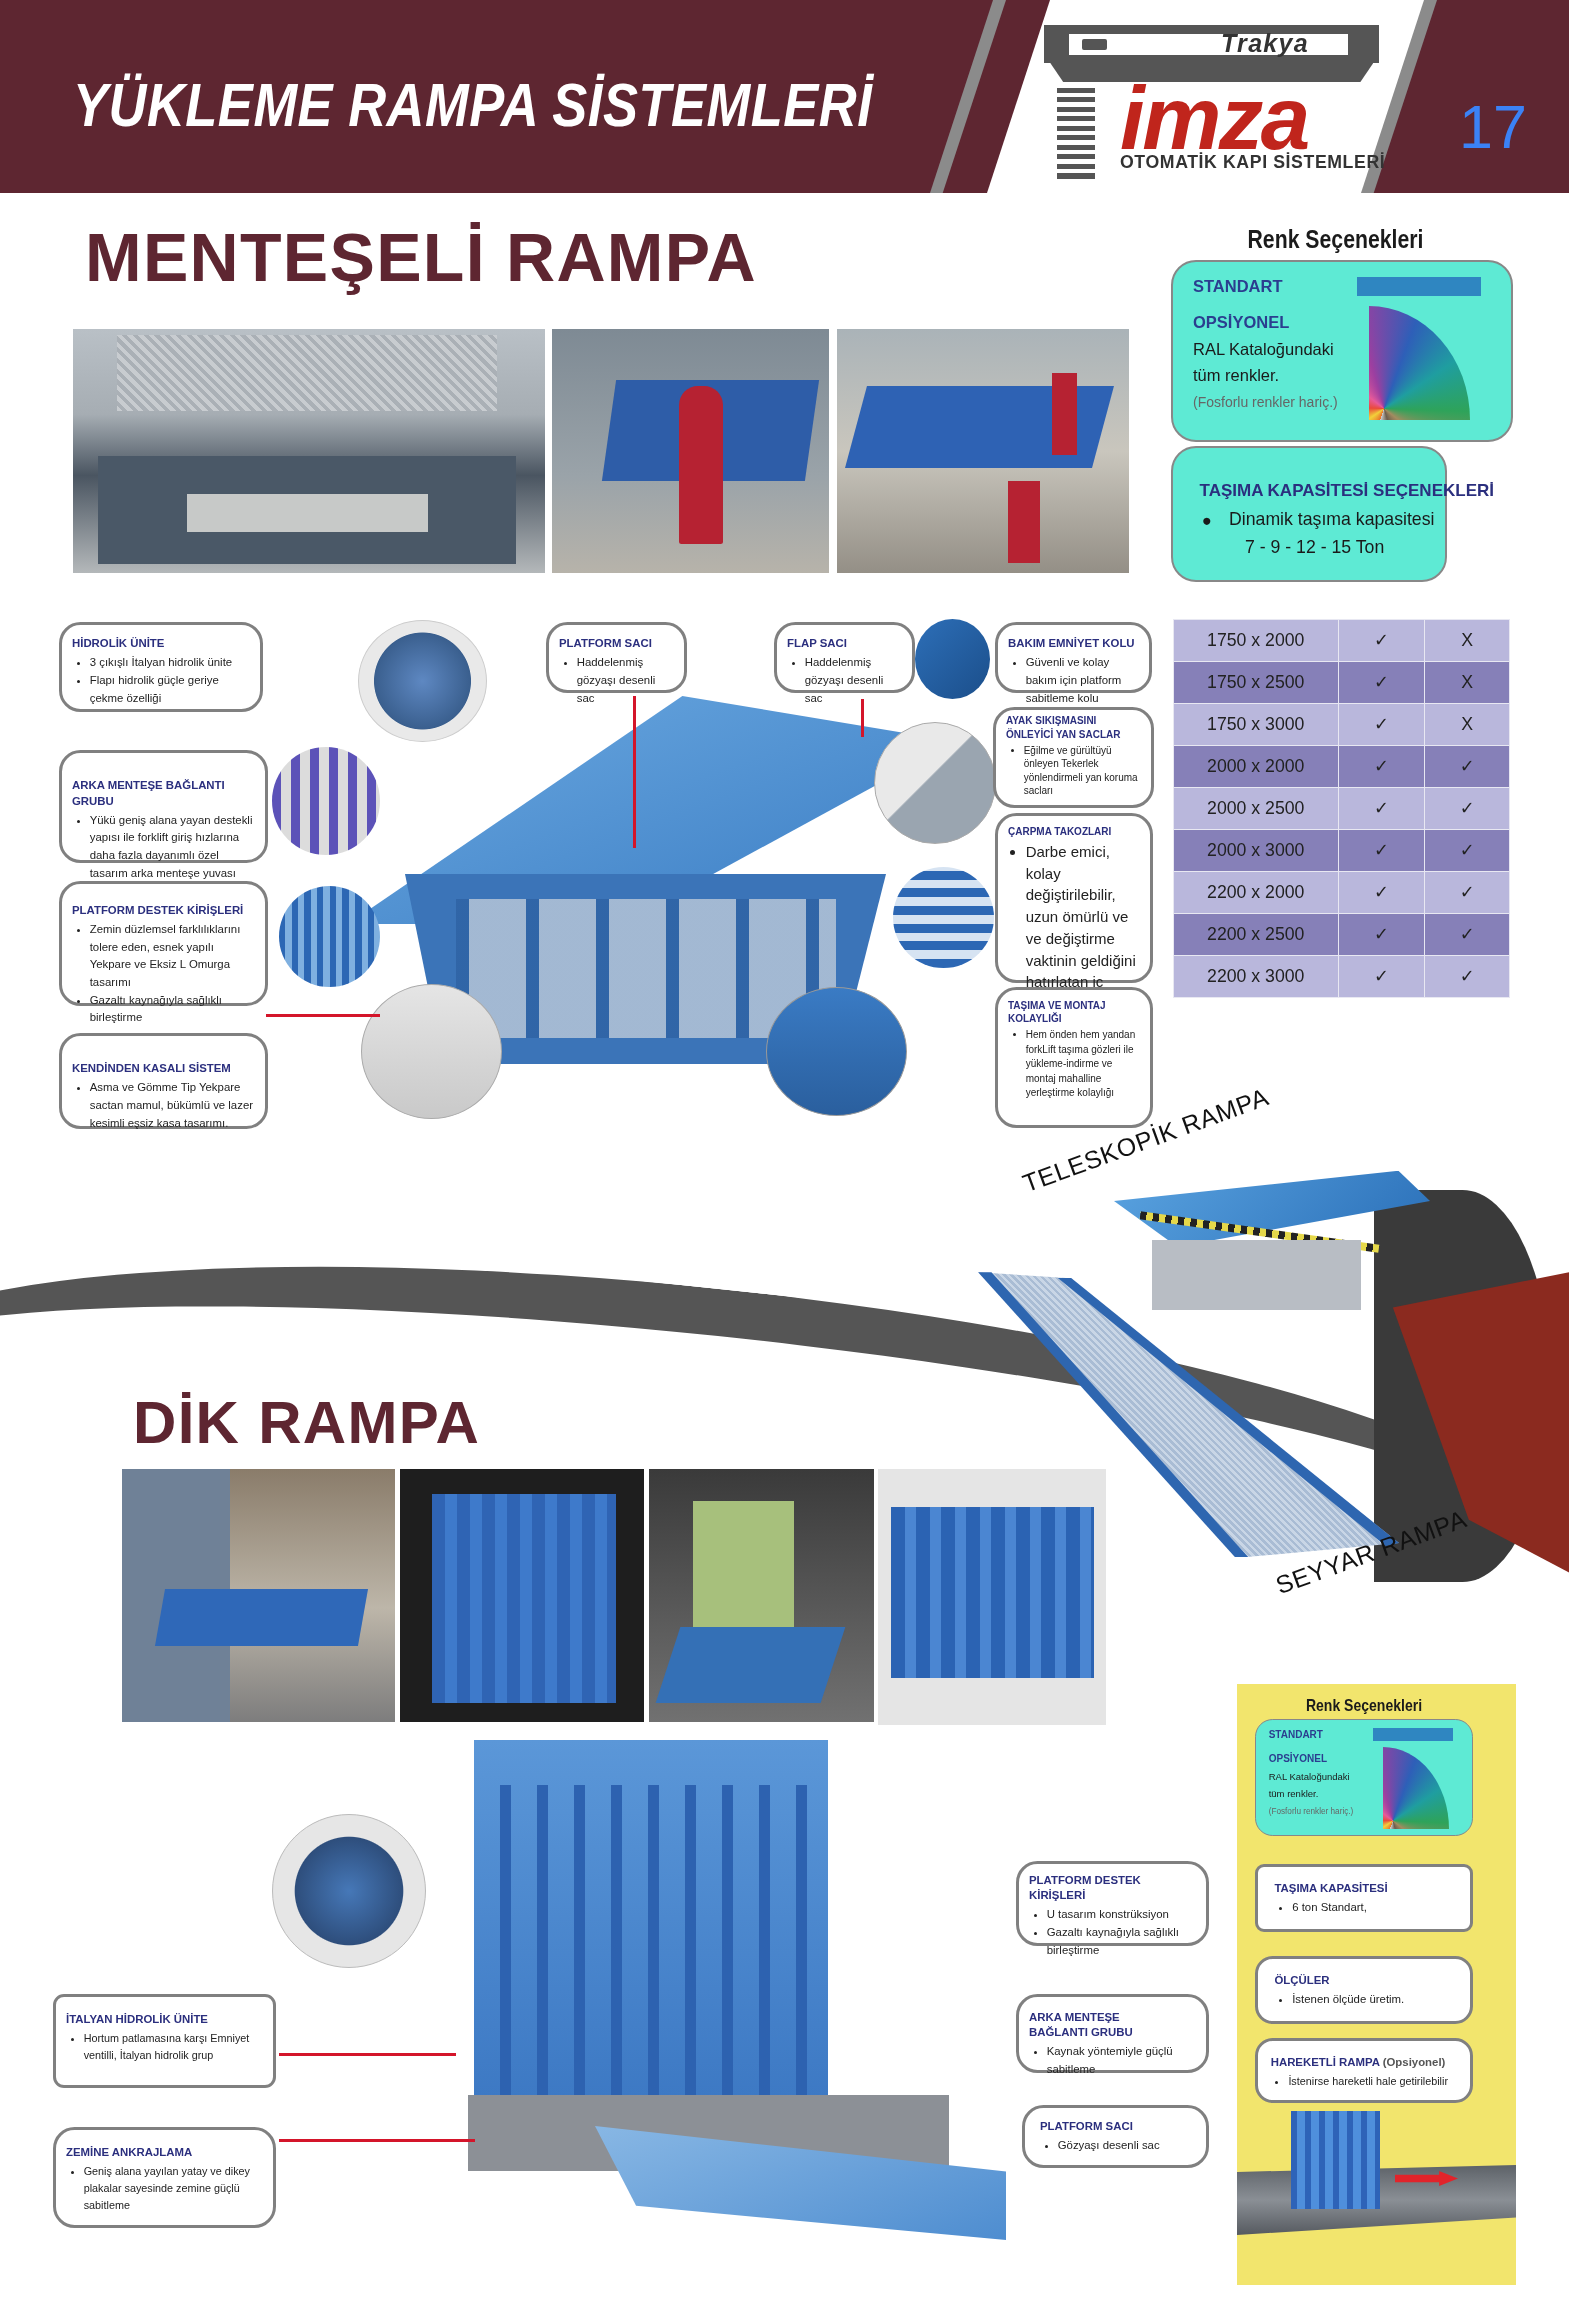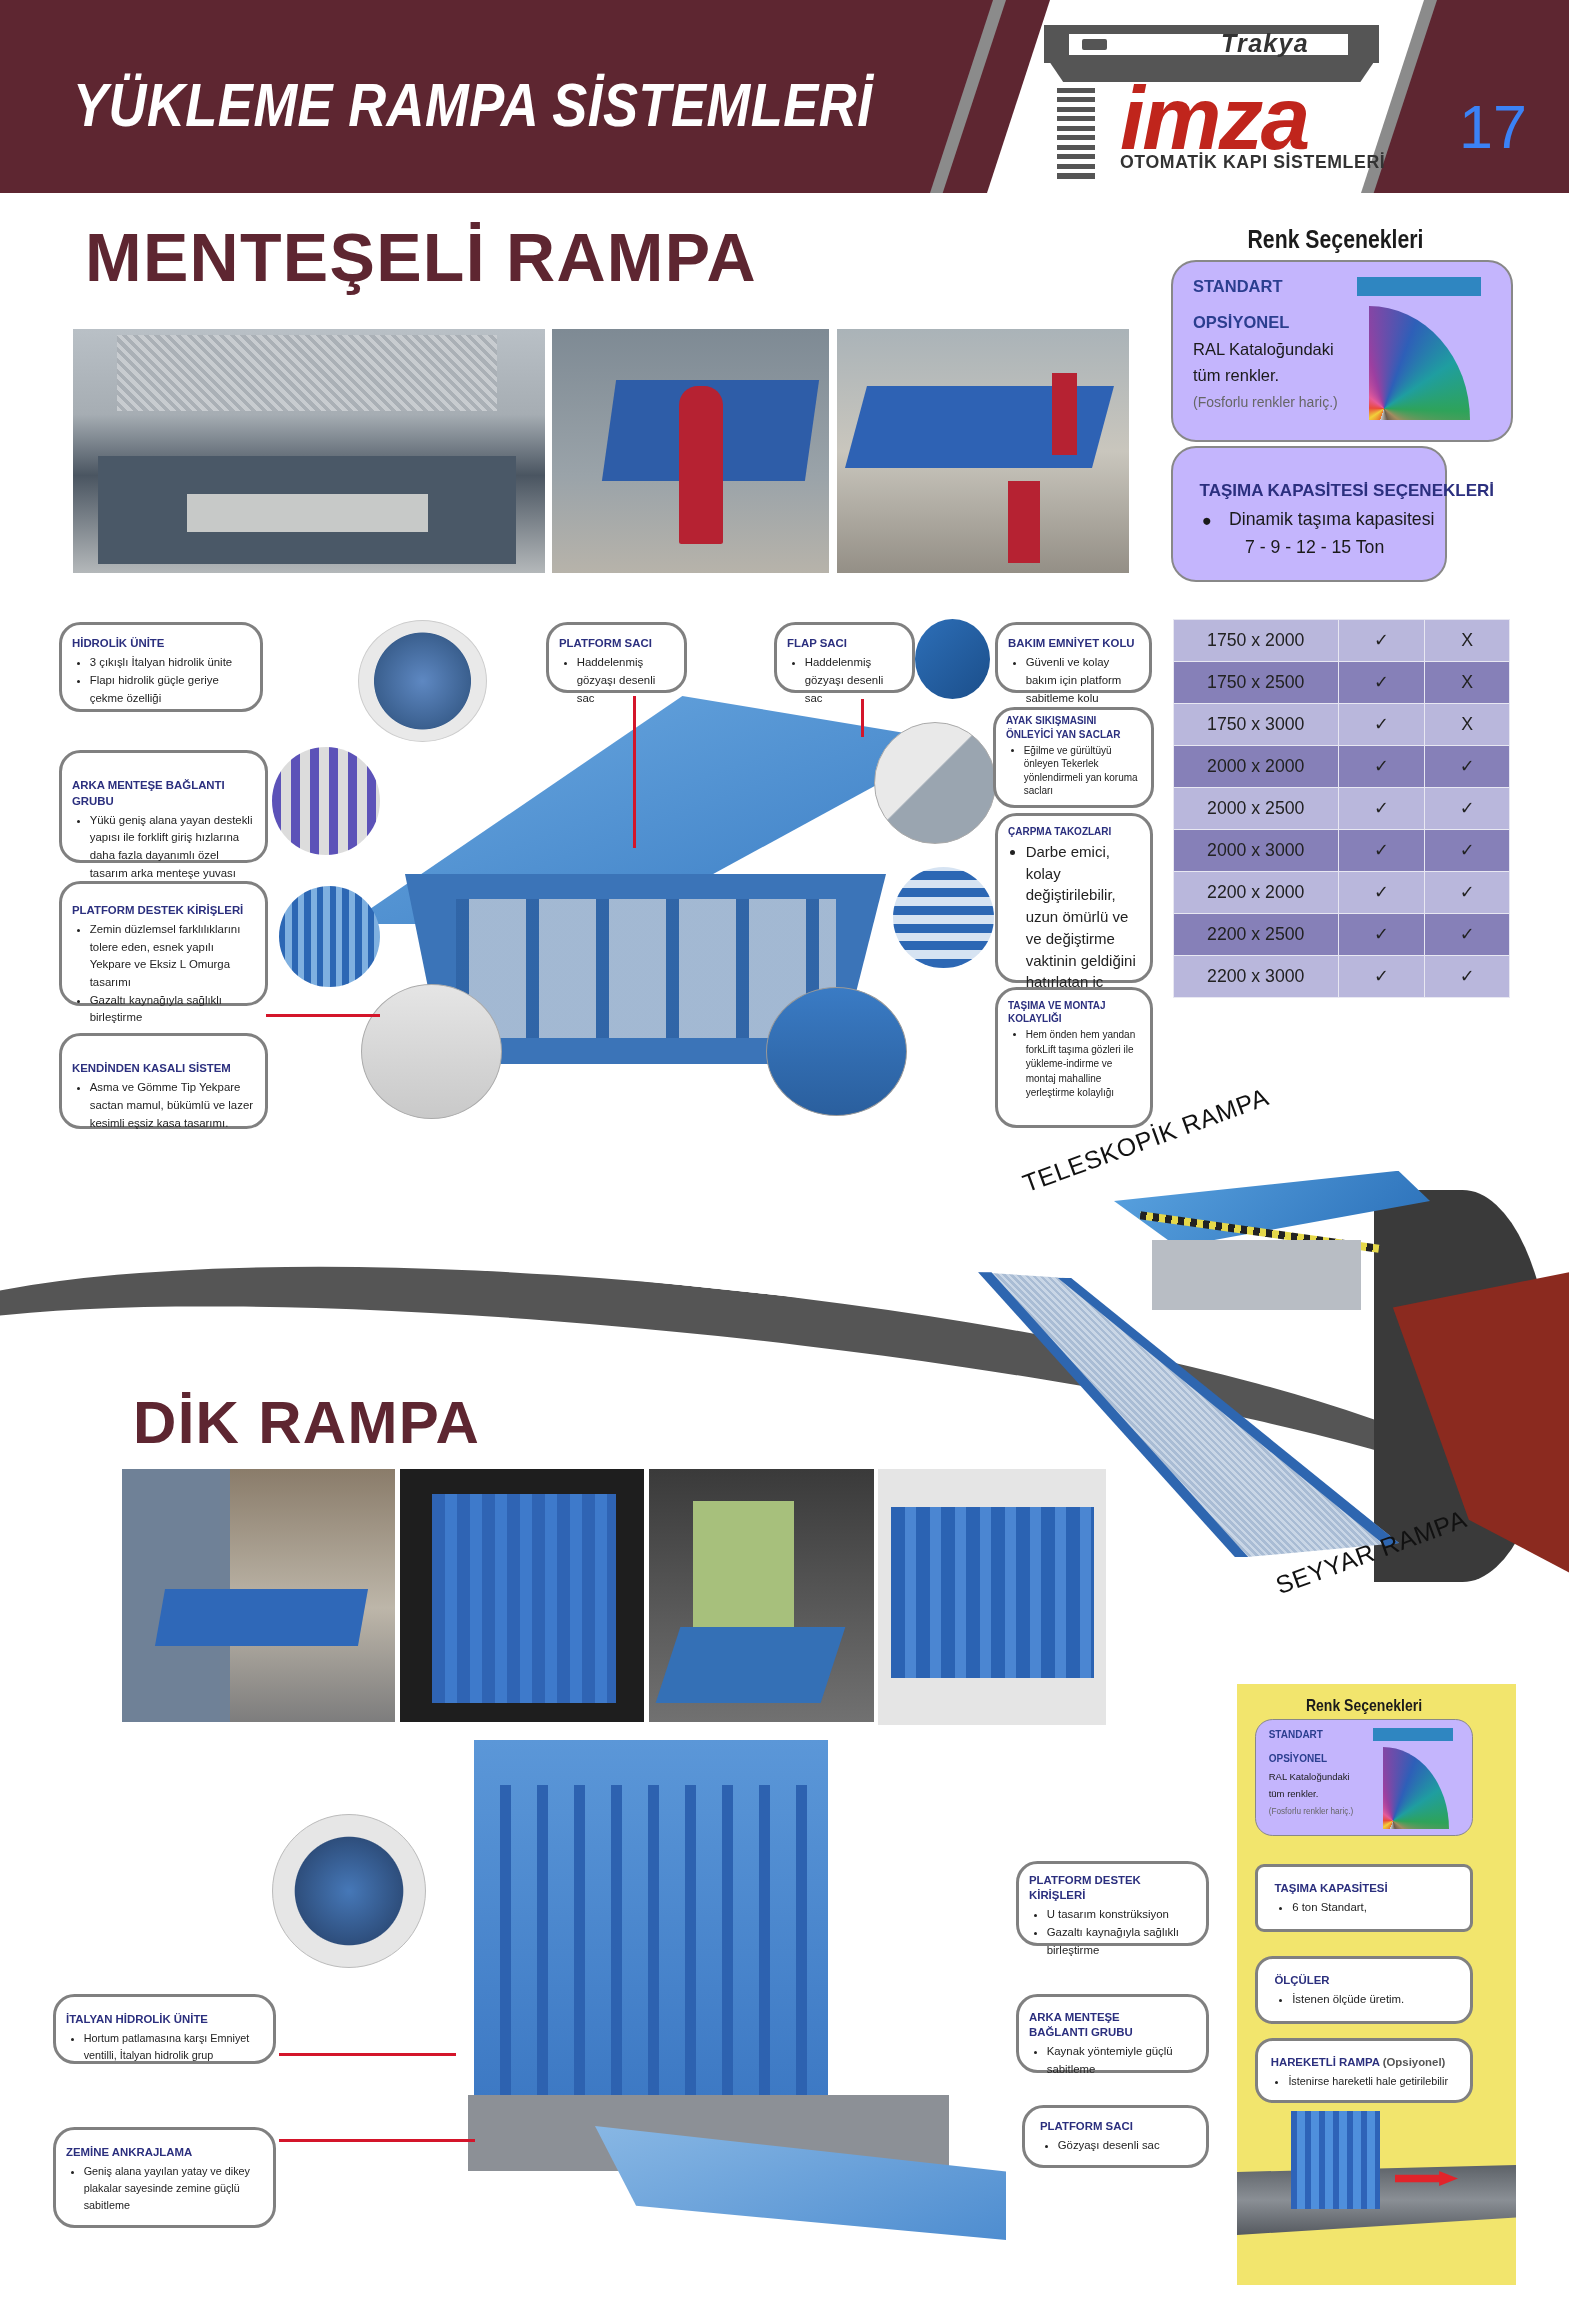--- a/index.html
+++ b/index.html
@@ -74,21 +74,21 @@
   .callout-title { color: #2b2f7e; font-weight: bold; font-size: 11.4px; line-height: 1.35; }
   .callout ul { margin: 2.5px 0 0 0; padding-left: 17.7px; }
   .callout li { font-size: 11.4px; line-height: 1.55; color: #222; }
 
   .callout-lg .callout-title { font-size: 17px; }
   .callout-lg li { font-size: 16px; }
 
   
   .renk-title { font-weight: bold; font-size: 25px; color: #1b1b1b; transform: scaleX(0.85); transform-origin: center; text-align: center; }
   .renk-box {
-    border: 2.5px solid #888; border-radius: 25px; background: #c4b5fd; box-sizing: border-box;
+    border: 2.5px solid #888; border-radius: 25px; background: #5eead4; box-sizing: border-box;
   }
   .renk-label { color: #2b3e8f; font-weight: bold; }
   .renk-swatch { background: #2f86c1; }
   .fan {
     border-radius: 0 100% 0 0;
     background: conic-gradient(from 200deg at 15% 90%, #e8722a, #f2d03a, #e94a3a, #e65a9a, #9c3fa0, #2e5fb8, #1f9ea0, #2ea35a, #a38c60, #6b5d4d, #cfcfcf);
   }
 
   
   .cap-title { color: #2b2f7e; font-weight: bold; }
@@ -352,21 +352,21 @@
   <div class="abs" style="left:6.3px;top:6.3px;width:354px;height:392px;background:linear-gradient(180deg,#5b97d8,#3a76c2);"></div>
   <div class="abs" style="left:32px;top:51px;width:329px;height:329px;background:repeating-linear-gradient(90deg,#2d62b0 0 11.4px,transparent 11.4px 37px);"></div>
   <div class="abs" style="left:0;top:361px;width:481px;height:76px;background:#8c9096;"></div>
   <div class="abs" style="left:127px;top:392px;width:411px;height:114px;background:linear-gradient(160deg,#88b7e4,#4e8dd0);clip-path:polygon(0 0,100% 40%,100% 100%,10% 70%);"></div>
 </div>
 <div class="abs" style="left:272px;top:1814px;width:152px;height:152px;border-radius:50%;background:radial-gradient(circle,#4678b8 0%,#2e4e7c 50%,#e6e6e6 51%);border:1.3px solid #bbb;"></div>
 
 <div class="abs arrow-line" style="left:279px;top:2053px;width:177px;height:2.5px;"></div>
 <div class="abs arrow-line" style="left:279px;top:2139px;width:196px;height:2.5px;"></div>
 
-<div class="abs callout callout-lg" style="left:53px;top:1994px;width:223px;height:70px;padding:8.9px 10px;">
+<div class="abs callout callout-lg" style="left:53px;top:1994px;width:223px;height:94px;padding:8.9px 10px;border-radius:11px;">
   <div class="callout-title" style="font-size:11.4px;margin-top:6.3px;">İTALYAN HİDROLİK ÜNİTE</div>
   <ul>
       <li style="font-size:10.8px;">Hortum patlamasına karşı Emniyet ventilli, İtalyan hidrolik grup</li>
     </ul>
 </div>
 <div class="abs callout callout-lg" style="left:53px;top:2127px;width:223px;height:101px;padding:8.9px 10px;">
   <div class="callout-title" style="font-size:11.4px;margin-top:6.3px;">ZEMİNE ANKRAJLAMA</div>
   <ul>
       <li style="font-size:10.8px;">Geniş alana yayılan yatay ve dikey plakalar sayesinde zemine güçlü sabitleme</li>
     </ul>

